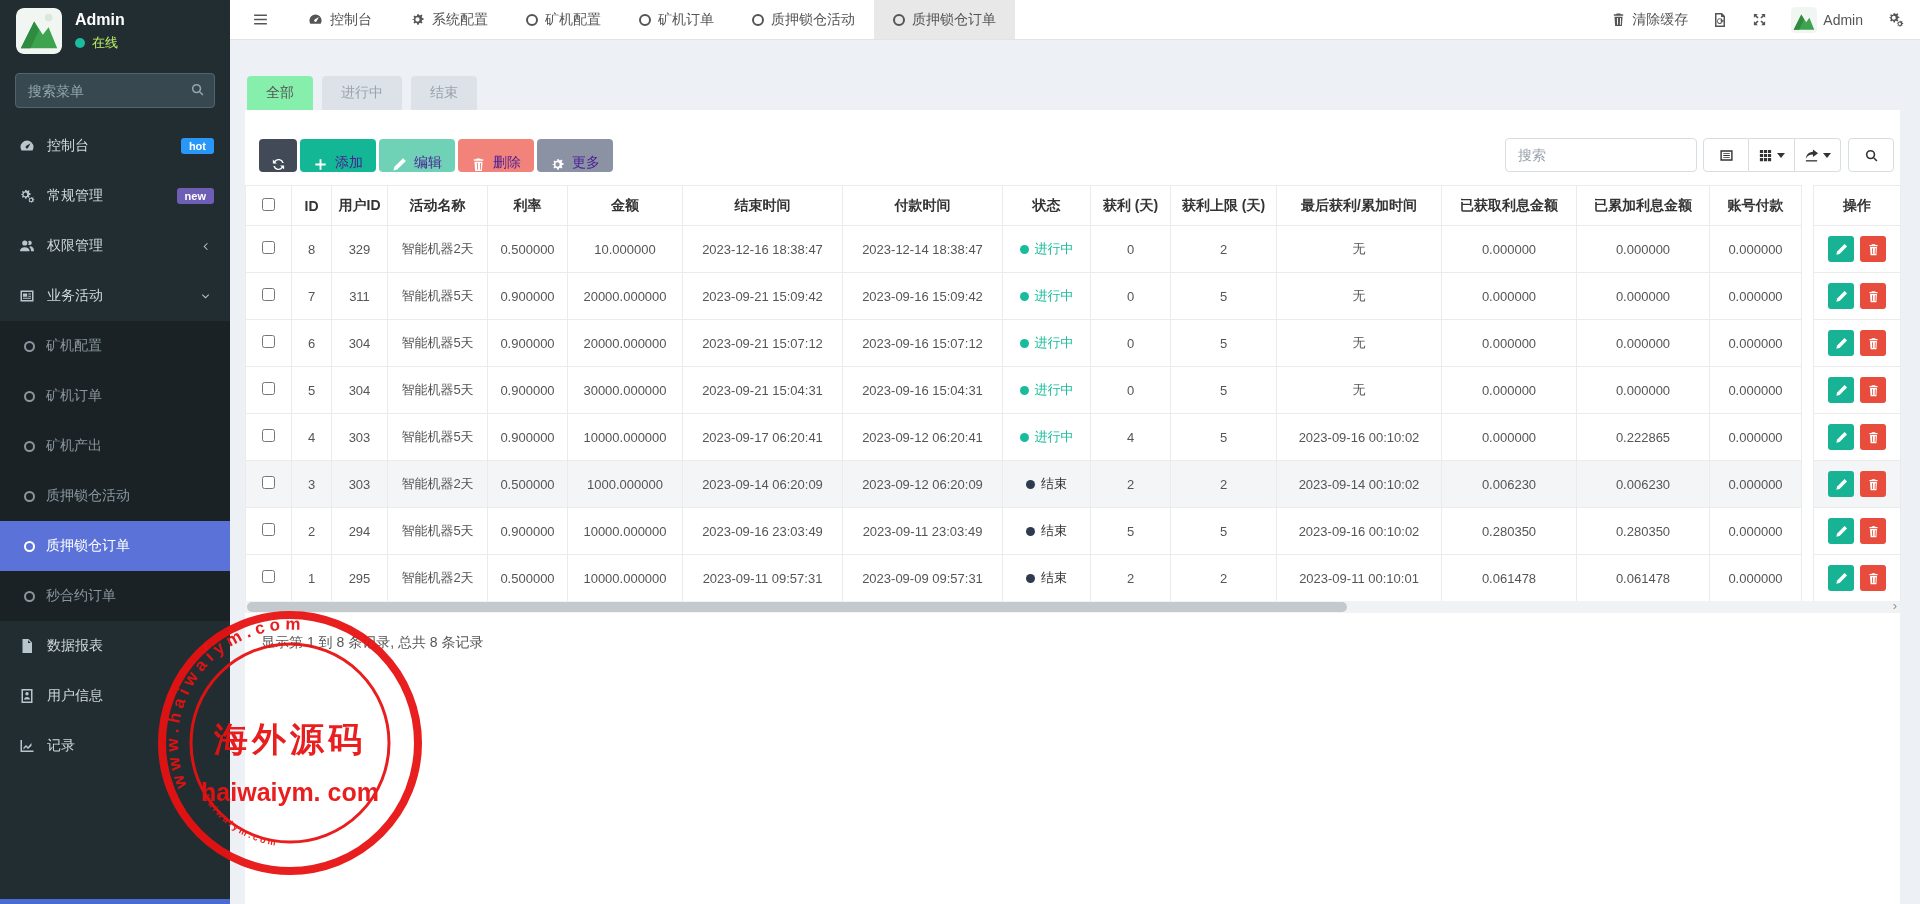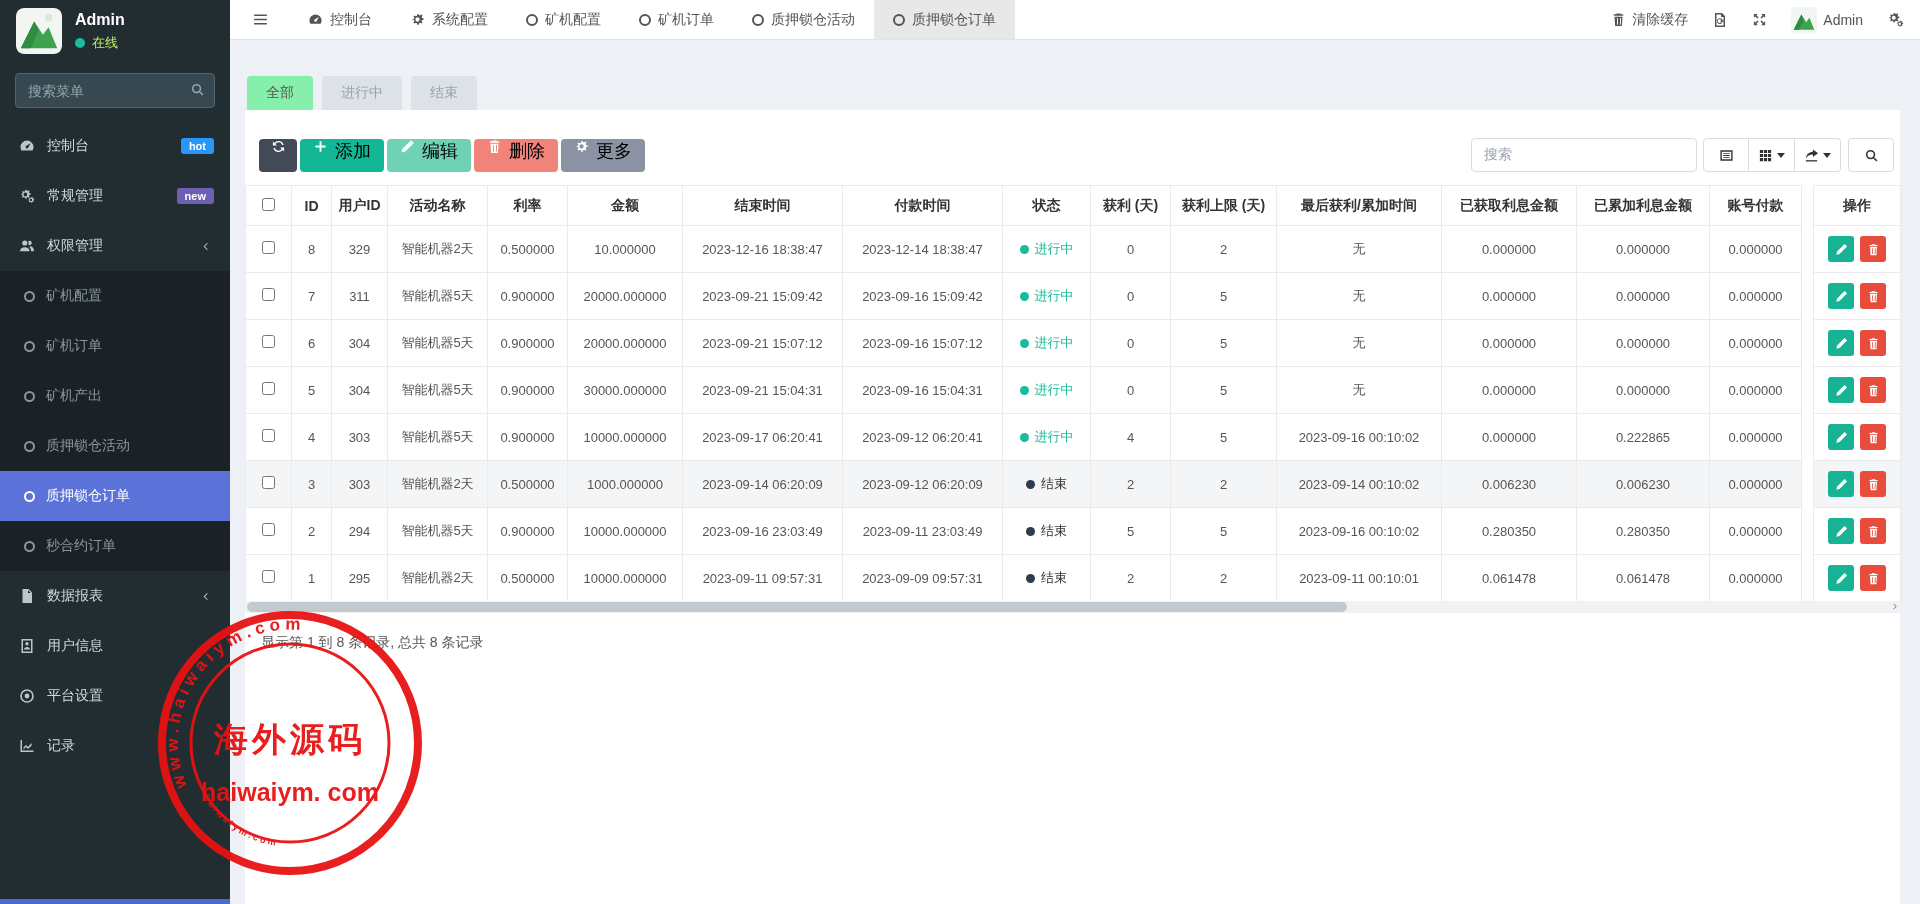--- a/index.html
+++ b/index.html
@@ -51,32 +51,32 @@
   
   .page { position:fixed; left:230px; top:40px; right:0; bottom:0; background:#edf0f4; }
   .ftabs { position:absolute; left:17px; top:36px; display:flex; gap:9px; }
   .ftab { height:34px; display:flex; align-items:center; padding:0 19px; font-size:14px;
      color:#9aa3ad; background:#dde2e8; border-radius:4px 4px 0 0; cursor:pointer; }
   .ftab.active { background:#86efac; color:#555; }
   .panel { position:absolute; left:15px; top:70px; width:1655px; bottom:0; background:#fff; }
 
   
   .toolbar { position:absolute; left:14px; top:28px; right:6px; height:34px; display:flex; align-items:center; }
-  .btn { height:33px; display:flex; align-items:flex-start; gap:7px; padding:0 13px; border:none;
-     border-radius:4px; color:#000000; font-size:18px; cursor:pointer; margin-right:3px;
+  .btn { height:33px; display:flex; align-items:flex-end; gap:7px; padding:0 13px; border:none;
+     border-radius:4px; color:#4c1d95; font-size:14px; cursor:pointer; margin-right:3px;
      font-family:inherit; }
   .btn .ic { color:#fff; }
   .btn-refresh { background:#424a57; width:38px; justify-content:center; padding:0; }
   .btn-add    { background:#13b795; }
   .btn-edit   { background:#6fd2b6; }
   .btn-del    { background:#f2837b; }
   .btn-more   { background:#8b92a3; }
   .tb-right { margin-left:auto; display:flex; align-items:center; }
-  .tb-search { width:226px; height:34px; border:1px solid #d8dde2; border-radius:4px;
-     font-size:14px; color:#ec4899; padding:0 12px; outline:none; font-family:Liberation Mono, monospace; }
+  .tb-search { width:192px; height:34px; border:1px solid #d8dde2; border-radius:4px;
+     font-size:14px; color:#ec4899; padding:0 12px; outline:none; font-family:Liberation Sans, sans-serif; }
   .tb-search::placeholder { color:#9aa3ad; }
   .tb-group { display:flex; margin-left:6px; }
   .tb-group .gbtn { width:46px; height:34px; background:#fff; border:1px solid #d8dde2;
      display:flex; align-items:center; justify-content:center; gap:4px; color:#333; cursor:pointer; }
   .tb-group .gbtn + .gbtn { border-left:none; }
   .tb-group .gbtn:first-child { border-radius:4px 0 0 4px; }
   .tb-group .gbtn:last-child  { border-radius:0 4px 4px 0; }
   .gbtn-single { width:46px; height:34px; margin-left:7px; background:#fff; border:1px solid #d8dde2;
      border-radius:4px; display:flex; align-items:center; justify-content:center; color:#333; cursor:pointer; }
   .caret { width:0; height:0; border-left:4px solid transparent; border-right:4px solid transparent;
@@ -164,20 +164,33 @@
       <div class="sb-item">
         <span class="ic">
           <svg viewBox="0 0 16 16" width="16" height="16" fill="currentColor">
             <path d="M5.8 7.6a2.6 2.6 0 1 0 0-5.2 2.6 2.6 0 0 0 0 5.2zM1 13.2c0-2.6 2.1-4 4.8-4s4.8 1.4 4.8 4H1zm9.9-6.1a2.2 2.2 0 1 0-1.7-3.9 3.8 3.8 0 0 1 0 3.8c.5.1 1.1.1 1.7.1zm.7 1.2c2 .4 3.4 1.7 3.4 4.9h-2.9c0-2-.7-3.4-1.9-4.3.4-.3.9-.6 1.4-.6z"></path>
           </svg>
         </span>
         <span class="lbl">权限管理</span>
         <span class="ic sb-chev">
           <svg viewBox="0 0 16 16" width="11" height="11" fill="currentColor">
             <path d="M10.3 2.8L5.1 8l5.2 5.2 1-1L7.1 8l4.2-4.2z"></path>
+          </svg>
+        </span>
+      </div>
+      <div class="sb-item">
+        <span class="ic">
+          <svg viewBox="0 0 16 16" width="16" height="16" fill="currentColor">
+            <path d="M1.5 2.5h13v11h-13v-11zM3 4v8h10V4H3zm1 1.5h4.2v3.2H4V5.5zm5.3 0H12v1H9.3v-1zm0 2.2H12v1H9.3v-1zM4 9.8h8v1H4v-1z"></path>
+          </svg>
+        </span>
+        <span class="lbl">业务活动</span>
+        <span class="ic sb-chev">
+          <svg viewBox="0 0 16 16" width="11" height="11" fill="currentColor">
+            <path d="M2.8 5.7L8 10.9l5.2-5.2-1-1L8 8.9 3.8 4.7z"></path>
           </svg>
         </span>
       </div>
       <div class="sb-sub">
         <div class="sb-subitem">
           <span class="ring"></span>
           <span>矿机配置</span>
         </div>
         <div class="sb-subitem">
           <span class="ring"></span>
@@ -213,29 +226,20 @@
           </svg>
         </span>
       </div>
       <div class="sb-item">
         <span class="ic">
           <svg viewBox="0 0 16 16" width="16" height="16" fill="currentColor">
             <path d="M2.5 1h11v14h-11V1zM4 2.5v11h8v-11H4zm4 4.9a1.7 1.7 0 1 1 0-3.4 1.7 1.7 0 0 1 0 3.4zM5 11.6c0-1.8 1.4-2.7 3-2.7s3 .9 3 2.7H5z"></path>
           </svg>
         </span>
         <span class="lbl">用户信息</span>
-      </div>
-      <div class="sb-item">
-        <span class="ic">
-          <svg viewBox="0 0 16 16" width="16" height="16" fill="currentColor">
-            <circle cx="8" cy="8" r="6" fill="none" stroke="currentColor" stroke-width="1.6"></circle>
-            <circle cx="8" cy="8" r="2.4"></circle>
-          </svg>
-        </span>
-        <span class="lbl">平台设置</span>
       </div>
       <div class="sb-item">
         <span class="ic">
           <svg viewBox="0 0 16 16" width="16" height="16" fill="currentColor">
             <path d="M1.5 2v12h13v-1.5H3V2H1.5zm3 7.5L7 7l2 2 3.5-4v2.8L9 11 7 9l-2.5 2.5v-2z"></path>
           </svg>
         </span>
         <span class="lbl">记录</span>
       </div>
     </div>

